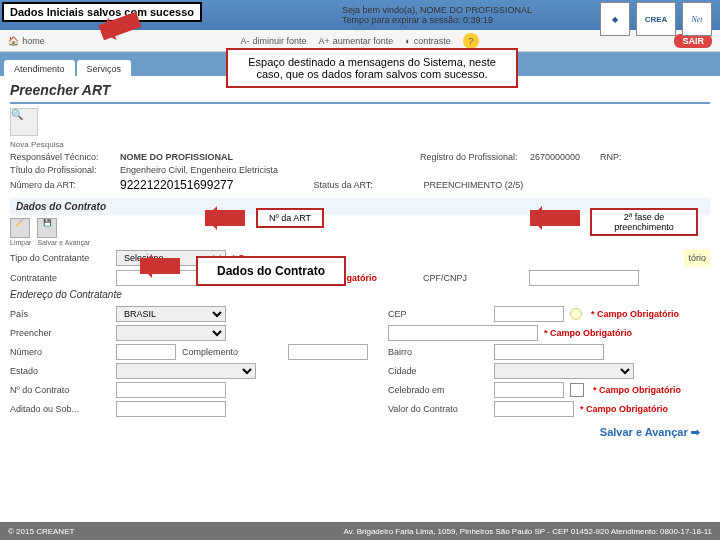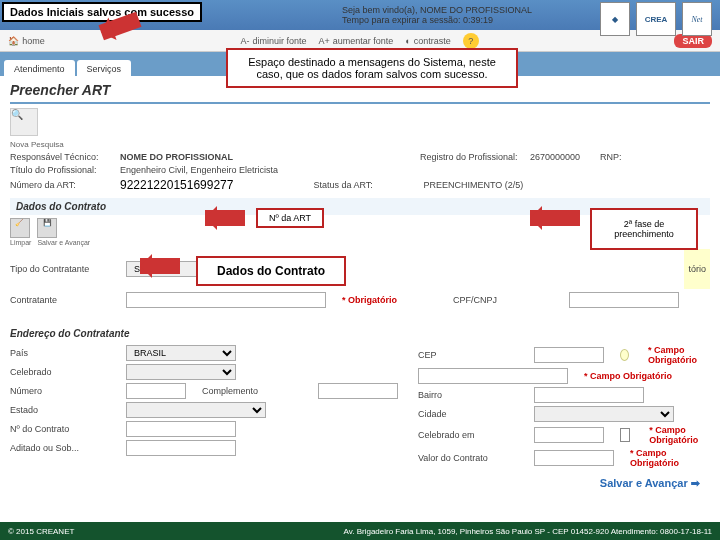--- a/index.html
+++ b/index.html
@@ -21,44 +21,44 @@
 .divider{height:2px;background:#6b9dc8;margin:2px 0}
 .action-icons{display:flex;gap:8px;margin:4px 0}
 .action-icon{width:28px;height:28px;background:#eee;border:1px solid #ccc;cursor:pointer}
 .field-row{display:flex;align-items:center;margin:3px 0;font-size:9px;color:#444}
 .field-row .label{min-width:110px}
 .field-row .value{font-weight:bold}
 .art-number{font-size:12px;font-weight:normal;color:#000}
 .annotation{background:#fff;border:2px solid #b22;padding:6px 10px;font-size:11px;text-align:center;color:#000;position:absolute;z-index:20}
 .ann-main{top:48px;left:226px;width:292px}
 .ann-art{top:208px;left:256px;width:68px;font-size:9px;padding:3px}
-.ann-fase{top:208px;left:590px;width:108px;font-size:9px;padding:9px}
+.ann-fase{top:208px;left:590px;width:108px;font-size:9px;padding:2px}
 .ann-contrato{top:256px;left:196px;width:150px;font-size:12px;font-weight:bold;padding:6px}
 .arrow{position:absolute;z-index:15}
 .arrow-red{width:40px;height:16px;background:#c33}
 .arrow-red::before{content:"";position:absolute;left:-12px;top:-4px;border:12px solid transparent;border-right-color:#c33}
 .arr1{top:18px;left:100px;transform:rotate(-20deg)}
 .arr2{top:210px;left:205px;width:40px}
 .arr3{top:210px;left:530px;width:50px}
 .arr4{top:258px;left:140px;width:40px}
 .section-header{background:#eef5fb;padding:3px 6px;font-size:10px;font-weight:bold;font-style:italic;color:#333;margin:6px 0 3px}
 .mini-icons{display:flex;gap:6px;margin:3px 0}
 .mini-icon{text-align:center;font-size:7px;color:#666;cursor:pointer}
 .mini-icon .ico{width:20px;height:20px;background:#ddd;border:1px solid #aaa;margin-bottom:1px}
-.form-row{display:flex;align-items:center;gap:16px;margin:3px 0;font-size:9px;color:#444}
+.form-row{display:flex;align-items:center;gap:6px;margin:3px 0;font-size:9px;color:#444}
 .form-row label{min-width:100px}
 .form-row input,.form-row select{border:1px solid #aaa;padding:1px 3px;font-size:9px;height:16px}
 .form-row select{width:110px}
 .form-row input{width:110px}
 .req{color:#c00;font-weight:bold}
-.sub-header{font-size:10px;font-weight:bold;font-style:italic;color:#333;margin:20px 0 3px}
+.sub-header{font-size:10px;font-weight:normal;font-style:italic;color:#333;margin:3px 0 3px}
 .two-col{display:flex;gap:20px}
 .two-col>div{flex:1}
 .save-btn{float:right;color:#2a6ab5;font-weight:bold;font-size:11px;margin:6px 10px;cursor:pointer}
-.footer{position:absolute;bottom:0;left:0;right:0;height:18px;background:#14532d;color:#fff;font-size:8px;display:flex;align-items:center;padding:0 8px;justify-content:space-between}
+.footer{position:absolute;bottom:0;left:0;right:0;height:18px;background:#737373;color:#fff;font-size:8px;display:flex;align-items:center;padding:0 8px;justify-content:space-between}
 .search-ico{display:inline-block;width:12px;height:12px;background:#ffc;border:1px solid #cc8;border-radius:50%;margin-right:3px;position:relative}
 .cal-ico{display:inline-block;width:14px;height:14px;background:#fff;border:1px solid #888;margin-right:3px}
 </style>
 </head>
 <body>
 
 <div class="success-box">Dados Iniciais salvos com sucesso</div>
 
 <div class="top-banner">
   <div class="welcome">
@@ -115,40 +115,40 @@
   <div class="section-header">Dados do Contrato</div>
   <div class="mini-icons">
     <div class="mini-icon"><div class="ico">🧹</div><span>Limpar</span></div>
     <div class="mini-icon"><div class="ico">💾</div><span>Salvar e Avançar</span></div>
   </div>
 
   <div class="form-row">
     <label>Tipo do Contratante</label>
     <select><option>Selecione</option></select>
     <span class="req">* <span>Campo</span></span>
-    <span style="margin-left:auto;background:#ffc;padding:15px 4px">tório</span>
+    <span style="margin-left:auto;background:#ffc;padding:4px 4px">tório</span>
   </div>
   <div class="form-row">
     <label>Contratante</label>
     <input style="width: 200px;">
     <span class="req">* <span>Obrigatório</span></span>
     <label style="margin-left:40px">CPF/CNPJ</label>
     <input style="">
   </div>
 
   <div class="sub-header">Endereço do Contratante</div>
 
   <div class="two-col">
     <div>
       <div class="form-row">
         <label>País</label>
         <select><option>BRASIL</option></select>
       </div>
       <div class="form-row">
-        <label>Celebrado</label>
+        <label>Preencher</label>
         <select><option></option></select>
       </div>
       <div class="form-row">
         <label>Número</label>
         <input style="width: 60px;">
         <label>Complemento</label>
         <input style="width: 80px;">
       </div>
       <div class="form-row">
         <label>Estado</label>

